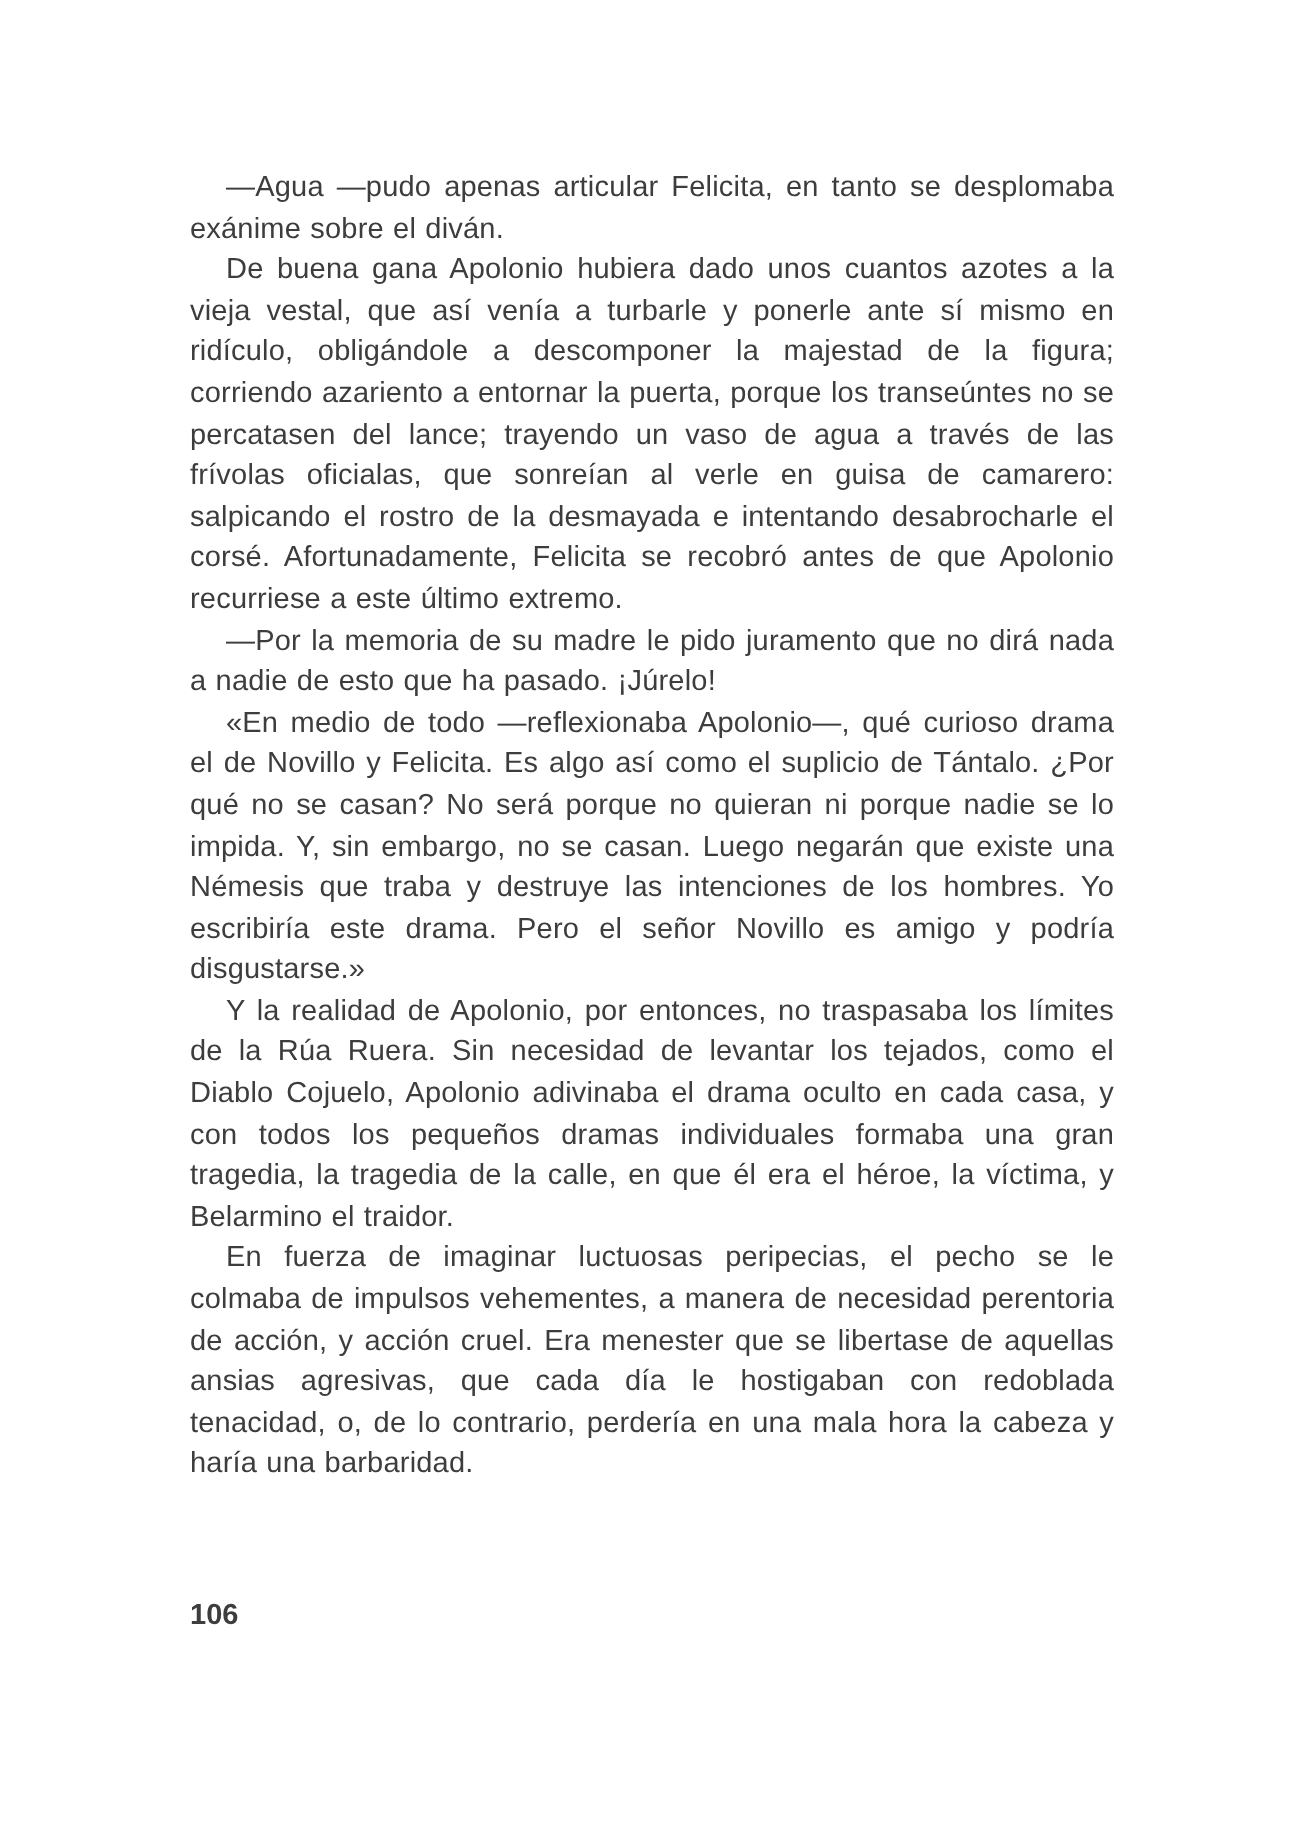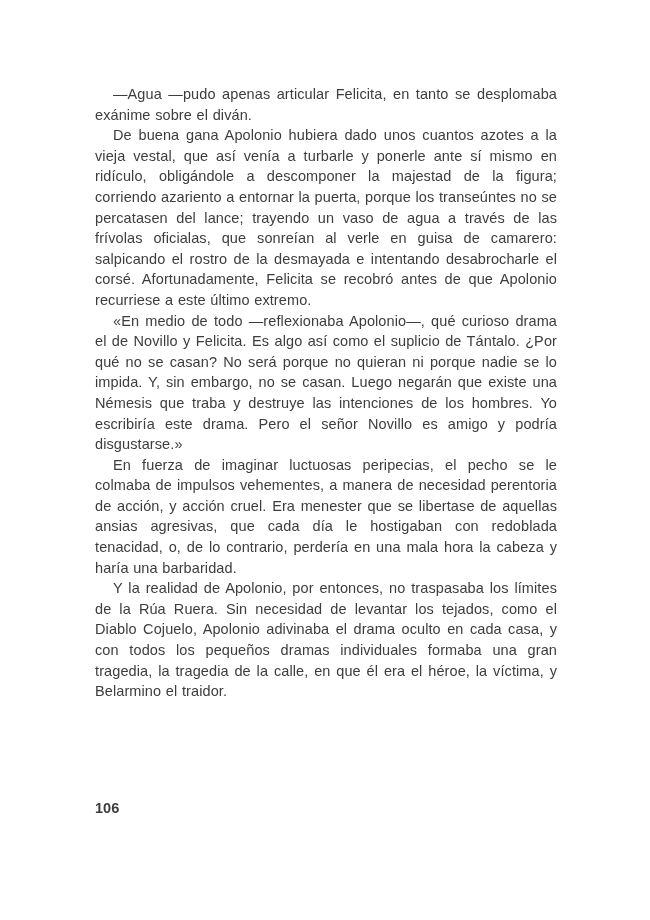--- a/index.html
+++ b/index.html
@@ -48,18 +48,19 @@
     color: #3d3d3d;
   }
 </style>
 </head>
 <body>
 
 <div class="page">
   <div class="text-block" id="paragraphs-container">
       <p>—Agua —pudo apenas articular Felicita, en tanto se desplomaba exánime sobre el diván.</p>
       <p>De buena gana Apolonio hubiera dado unos cuantos azotes a la vieja vestal, que así venía a turbarle y ponerle ante sí mismo en ridículo, obligándole a descomponer la majestad de la figura; corriendo azariento a entornar la puerta, porque los transeúntes no se percatasen del lance; trayendo un vaso de agua a través de las frívolas oficialas, que sonreían al verle en guisa de camarero: salpicando el rostro de la desmayada e intentando desabrocharle el corsé. Afortunadamente, Felicita se recobró antes de que Apolonio recurriese a este último extremo.</p>
+      <p>—Por la memoria de su madre le pido juramento que no dirá nada a nadie de esto que ha pasado. ¡Júrelo!</p>
       <p>«En medio de todo —reflexionaba Apolonio—, qué curioso drama el de Novillo y Felicita. Es algo así como el suplicio de Tántalo. ¿Por qué no se casan? No será porque no quieran ni porque nadie se lo impida. Y, sin embargo, no se casan. Luego negarán que existe una Némesis que traba y destruye las intenciones de los hombres. Yo escribiría este drama. Pero el señor Novillo es amigo y podría disgustarse.»</p>
+      <p>Y la realidad de Apolonio, por entonces, no traspasaba los límites de la Rúa Ruera. Sin necesidad de levantar los tejados, como el Diablo Cojuelo, Apolonio adivinaba el drama oculto en cada casa, y con todos los pequeños dramas individuales formaba una gran tragedia, la tragedia de la calle, en que él era el héroe, la víctima, y Belarmino el traidor.</p>
       <p>En fuerza de imaginar luctuosas peripecias, el pecho se le colmaba de impulsos vehementes, a manera de necesidad perentoria de acción, y acción cruel. Era menester que se libertase de aquellas ansias agresivas, que cada día le hostigaban con redoblada tenacidad, o, de lo contrario, perdería en una mala hora la cabeza y haría una barbaridad.</p>
-      <p>Y la realidad de Apolonio, por entonces, no traspasaba los límites de la Rúa Ruera. Sin necesidad de levantar los tejados, como el Diablo Cojuelo, Apolonio adivinaba el drama oculto en cada casa, y con todos los pequeños dramas individuales formaba una gran tragedia, la tragedia de la calle, en que él era el héroe, la víctima, y Belarmino el traidor.</p>
     </div>
   <div class="page-number">106</div>
 </div>
 
 </body></html>

